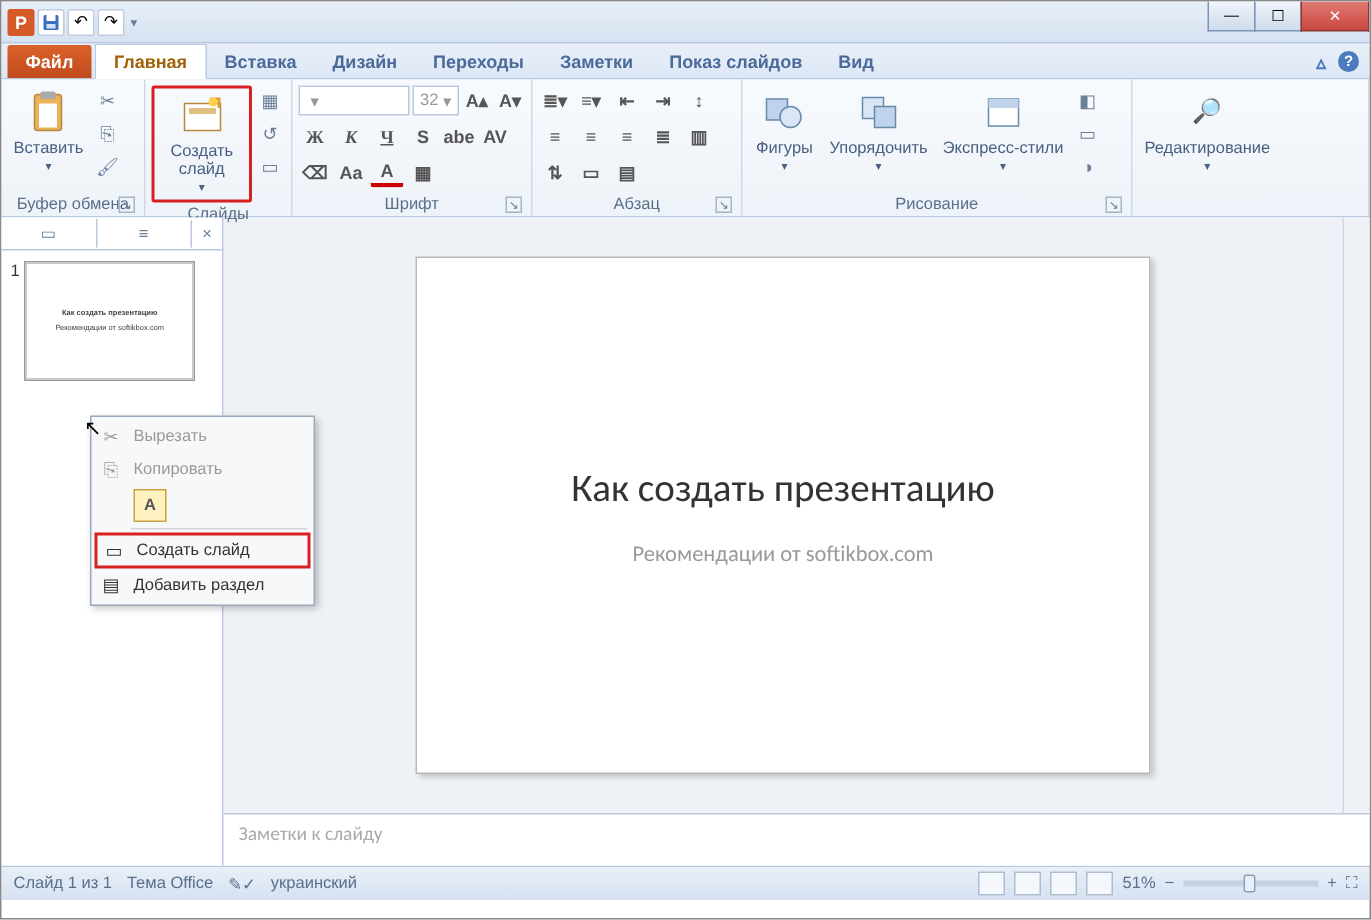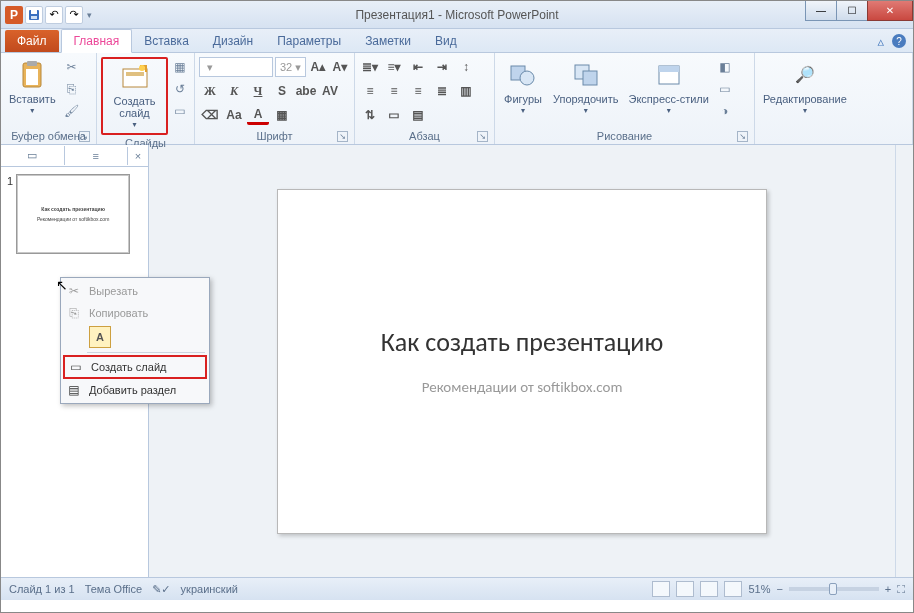--- a/index.html
+++ b/index.html
@@ -11,24 +11,24 @@
 .win-btn { width: 32px; height: 20px; display: flex; align-items: center; justify-content: center; border: 1px solid #7a95b5; border-top: none; margin-left: -1px; background: linear-gradient(#f0f4fa,#cfdcec); font-size: 10px; }
 .win-btn.close { background: linear-gradient(#e07a74,#c94840); color: #fff; width: 46px; border-color: #8a3a34; }
 .qat { display: flex; align-items: center; gap: 2px; padding-left: 4px; }
 .qat-icon { width: 18px; height: 18px; display: inline-flex; align-items: center; justify-content: center; background: #fff; border: 1px solid #bfcde0; border-radius: 2px; }
 .p-icon { width: 18px; height: 18px; background: #d55a28; color: #fff; display: inline-flex; align-items: center; justify-content: center; font-weight: bold; font-size: 12px; border-radius: 2px; }
 .title-text { position: absolute; left: 0; right: 0; text-align: center; color: #555; font-size: 12px; pointer-events: none; }
 .help-icons { position: absolute; right: 8px; top: 34px; display: flex; gap: 8px; z-index: 5; }
 .help-icons span { color: #4a7cbf; font-size: 13px; }
 
 
-.tabs { height: 24px; background: linear-gradient(#e8eff8,#dde8f5); display: flex; align-items: flex-end; padding-left: 2px; border-bottom: 1px solid #b8c8de; }
+.tabs { height: 24px; background: linear-gradient(#e8eff8,#dde8f5); display: flex; align-items: flex-end; padding-left: 2px; border-bottom: 1px solid #b8c8de; font-weight: bold; }
 .tab { padding: 4px 12px; color: #4a6a9a; cursor: default; font-size: 12px; }
 .tab.file { background: linear-gradient(#d9622a,#c14a1d); color: #fff; border-radius: 2px 2px 0 0; margin: 2px 2px 0 2px; }
-.tab.active { background: #fff; border: 1px solid #b8c8de; border-bottom: 1px solid #fff; border-radius: 2px 2px 0 0; color: #ec4899; margin-bottom: -1px; margin-top: 40px; }
+.tab.active { background: #fff; border: 1px solid #b8c8de; border-bottom: 1px solid #fff; border-radius: 2px 2px 0 0; color: #a16207; margin-bottom: -1px; margin-top: 40px; }
 
 
 .ribbon { height: 92px; background: linear-gradient(#f7fafd,#eef3f9); border-bottom: 1px solid #b8c8de; display: flex; }
 .group { border-right: 1px solid #cdd9e8; display: flex; flex-direction: column; padding: 2px 4px 0; }
 .group-body { flex: 1; display: flex; align-items: flex-start; gap: 2px; padding-top: 2px; }
 .group-label { text-align: center; font-size: 11px; color: #5a6f8a; padding: 2px 0; border-top: 0; position: relative; }
 .group-label .launcher { position: absolute; right: 2px; bottom: 2px; width: 11px; height: 11px; border: 1px solid #a5b5c8; font-size: 8px; line-height: 9px; text-align: center; color: #6a7f98; }
 .big-btn { display: flex; flex-direction: column; align-items: center; justify-content: flex-start; padding: 2px 4px; min-width: 48px; text-align: center; color: #4a6080; font-size: 11px; line-height: 12px; }
 .big-btn .ico { width: 32px; height: 32px; margin-bottom: 2px; display: inline-flex; align-items: center; justify-content: center; font-size: 20px; }
 .big-btn.highlighted { border: 2px solid #d92020; border-radius: 2px; }
@@ -89,35 +89,35 @@
         <svg width="12" height="12" viewBox="0 0 12 12">
           <rect x="1" y="1" width="10" height="10" fill="#3a6fbf" rx="1"></rect>
           <rect x="3" y="1" width="6" height="4" fill="#fff"></rect>
           <rect x="3" y="7" width="6" height="3" fill="#cfe0f5"></rect>
         </svg>
       </span>
     <span class="qat-icon">↶</span>
     <span class="qat-icon">↷</span>
     <span style="color:#6a7f98;font-size:9px;padding:0 2px;">▾</span>
   </div>
-  <div class="title-text">Презентация1 - Microsoft PowerPoint</div>
   <div class="win-controls">
     <div class="win-btn">—</div>
     <div class="win-btn">☐</div>
     <div class="win-btn close">✕</div>
   </div>
 </div>
 
 <div class="tabs">
   <div class="tab file">Файл</div>
   <div class="tab active">Главная</div>
   <div class="tab">Вставка</div>
   <div class="tab">Дизайн</div>
-  <div class="tab">Параметры</div>
+  <div class="tab">Переходы</div>
   <div class="tab">Заметки</div>
+  <div class="tab">Показ слайдов</div>
   <div class="tab">Вид</div>
   <div class="help-icons">
     <span>▵</span>
     <span style="background:#4a7cbf;color:#fff;border-radius:50%;width:14px;height:14px;display:inline-flex;align-items:center;justify-content:center;font-size:10px;">?</span>
   </div>
 </div>
 
 <div class="ribbon">
 
   <div class="group" style="width:96px;">
@@ -288,20 +288,21 @@
   <div class="slide-area">
     <div style="display:flex;flex:1;">
       <div class="slide-canvas-wrap">
         <div class="slide-canvas">
           <div class="slide-title">Как создать презентацию</div>
           <div class="slide-sub">Рекомендации от softikbox.com</div>
         </div>
       </div>
       <div class="vscroll"></div>
     </div>
+    <div class="notes">Заметки к слайду</div>
   </div>
 </div>
 
 <div class="statusbar">
   <span>Слайд 1 из 1</span>
   <span>Тема Office</span>
   <span>✎✓</span>
   <span>украинский</span>
   <div class="right">
     <span class="view-btn"></span>

